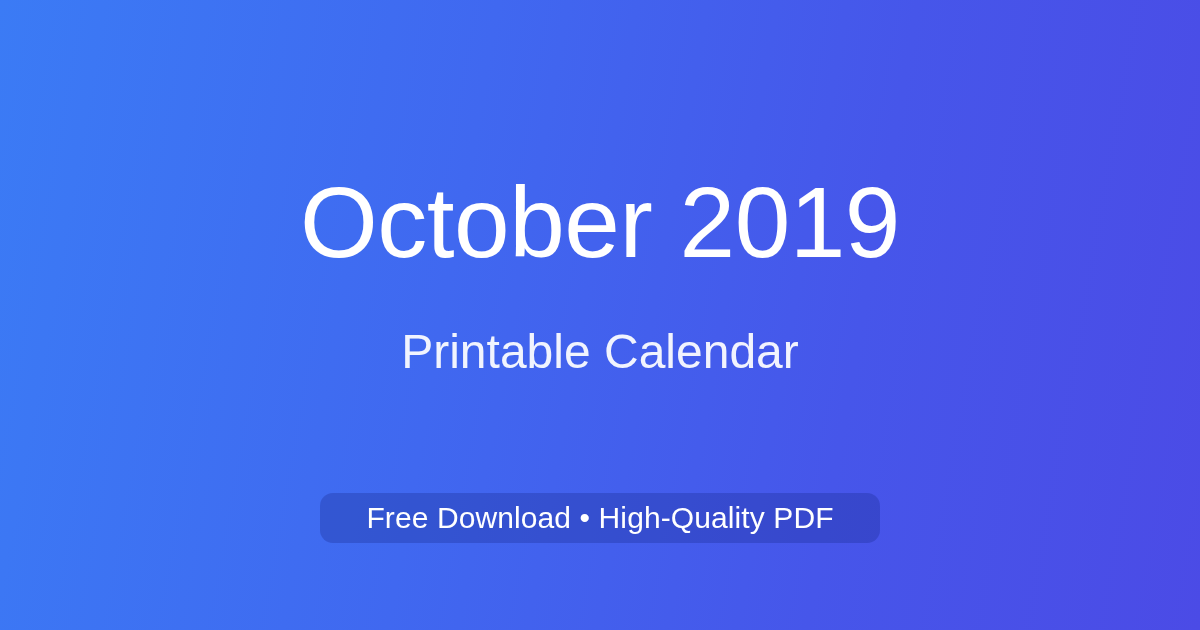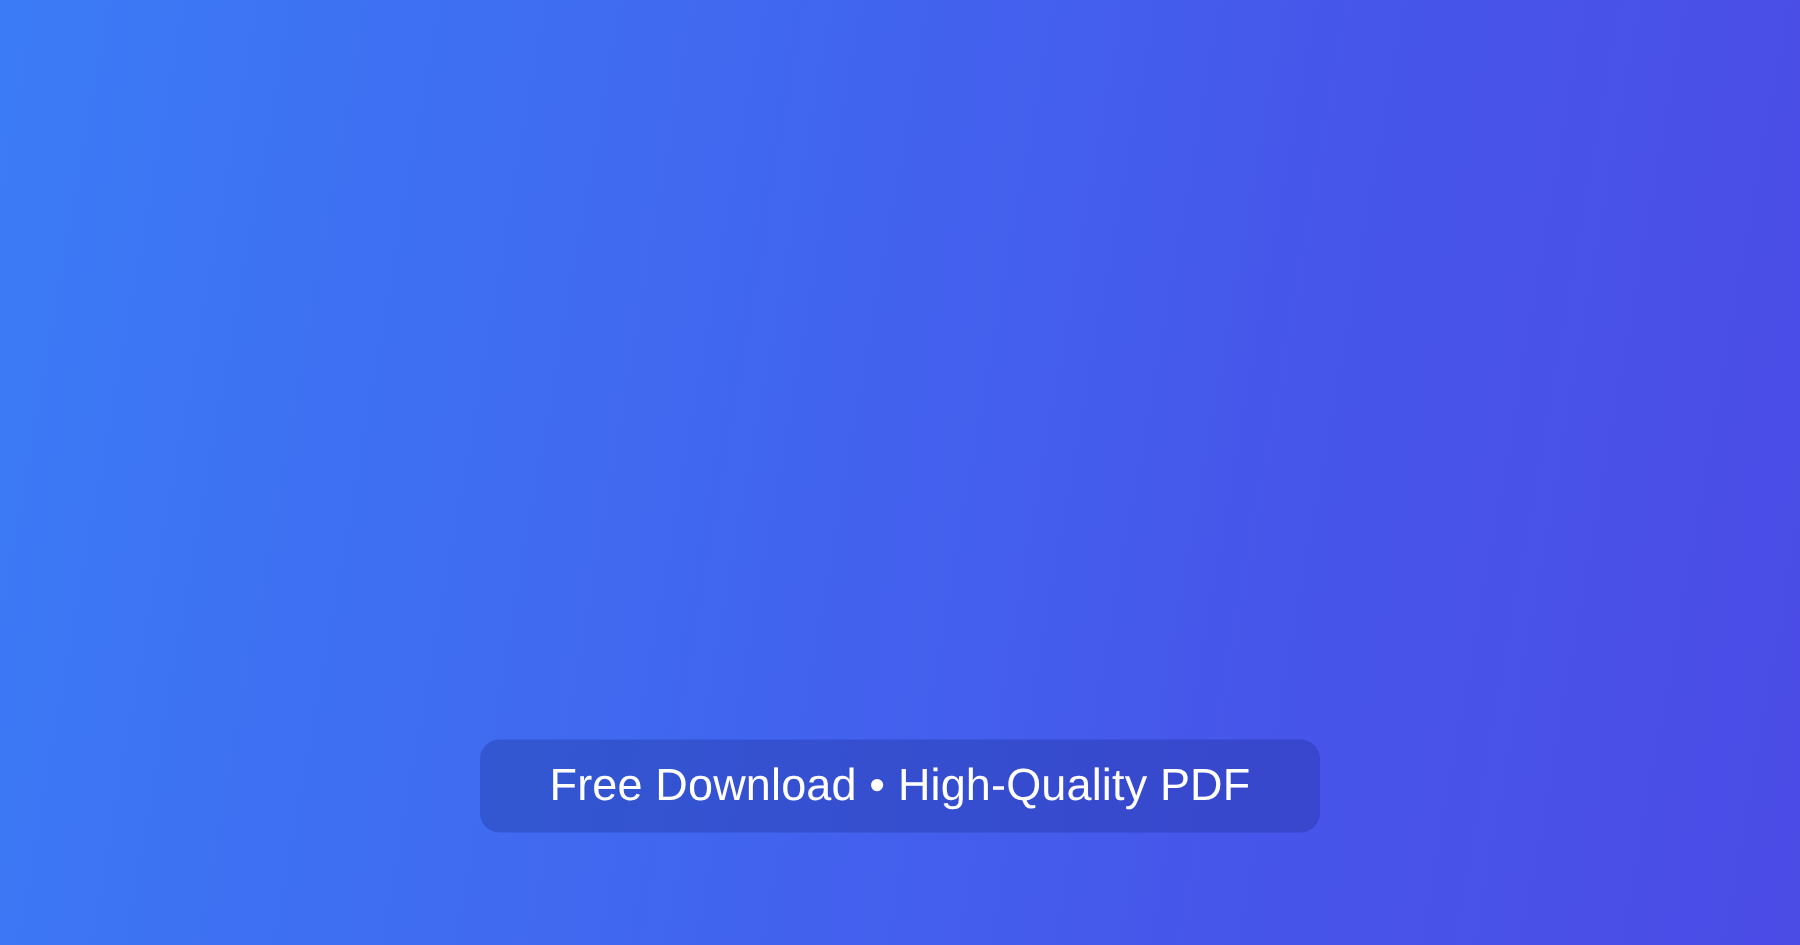--- a/index.html
+++ b/index.html
@@ -100,21 +100,21 @@
     left: 0;
     right: 0;
     display: flex;
     justify-content: center;
   }
 
   .badge {
     display: inline-flex;
     align-items: center;
     justify-content: center;
-    height: 62px;
+    height: 50px;
     padding: 0 46px;
     border-radius: 13px;
     background-color: rgba(22, 40, 140, 0.30);
     box-sizing: border-box;
   }
 
   .badge-text {
     font-size: 30px;
     font-weight: 400;
     color: #ffffff;
@@ -122,20 +122,24 @@
     letter-spacing: 0.1px;
     white-space: nowrap;
   }
 </style>
 </head>
 <body>
 
 <div class="og-card">
 
 
+  <div class="headline-block">
+    <h1 class="headline">October 2019</h1>
+    <h2 class="subheadline">Printable Calendar</h2>
+  </div>
 
   <div class="badge-row">
     <div class="badge">
       <span class="badge-text">Free Download • High-Quality PDF</span>
     </div>
   </div>
 
 </div>
 
 </body></html>

